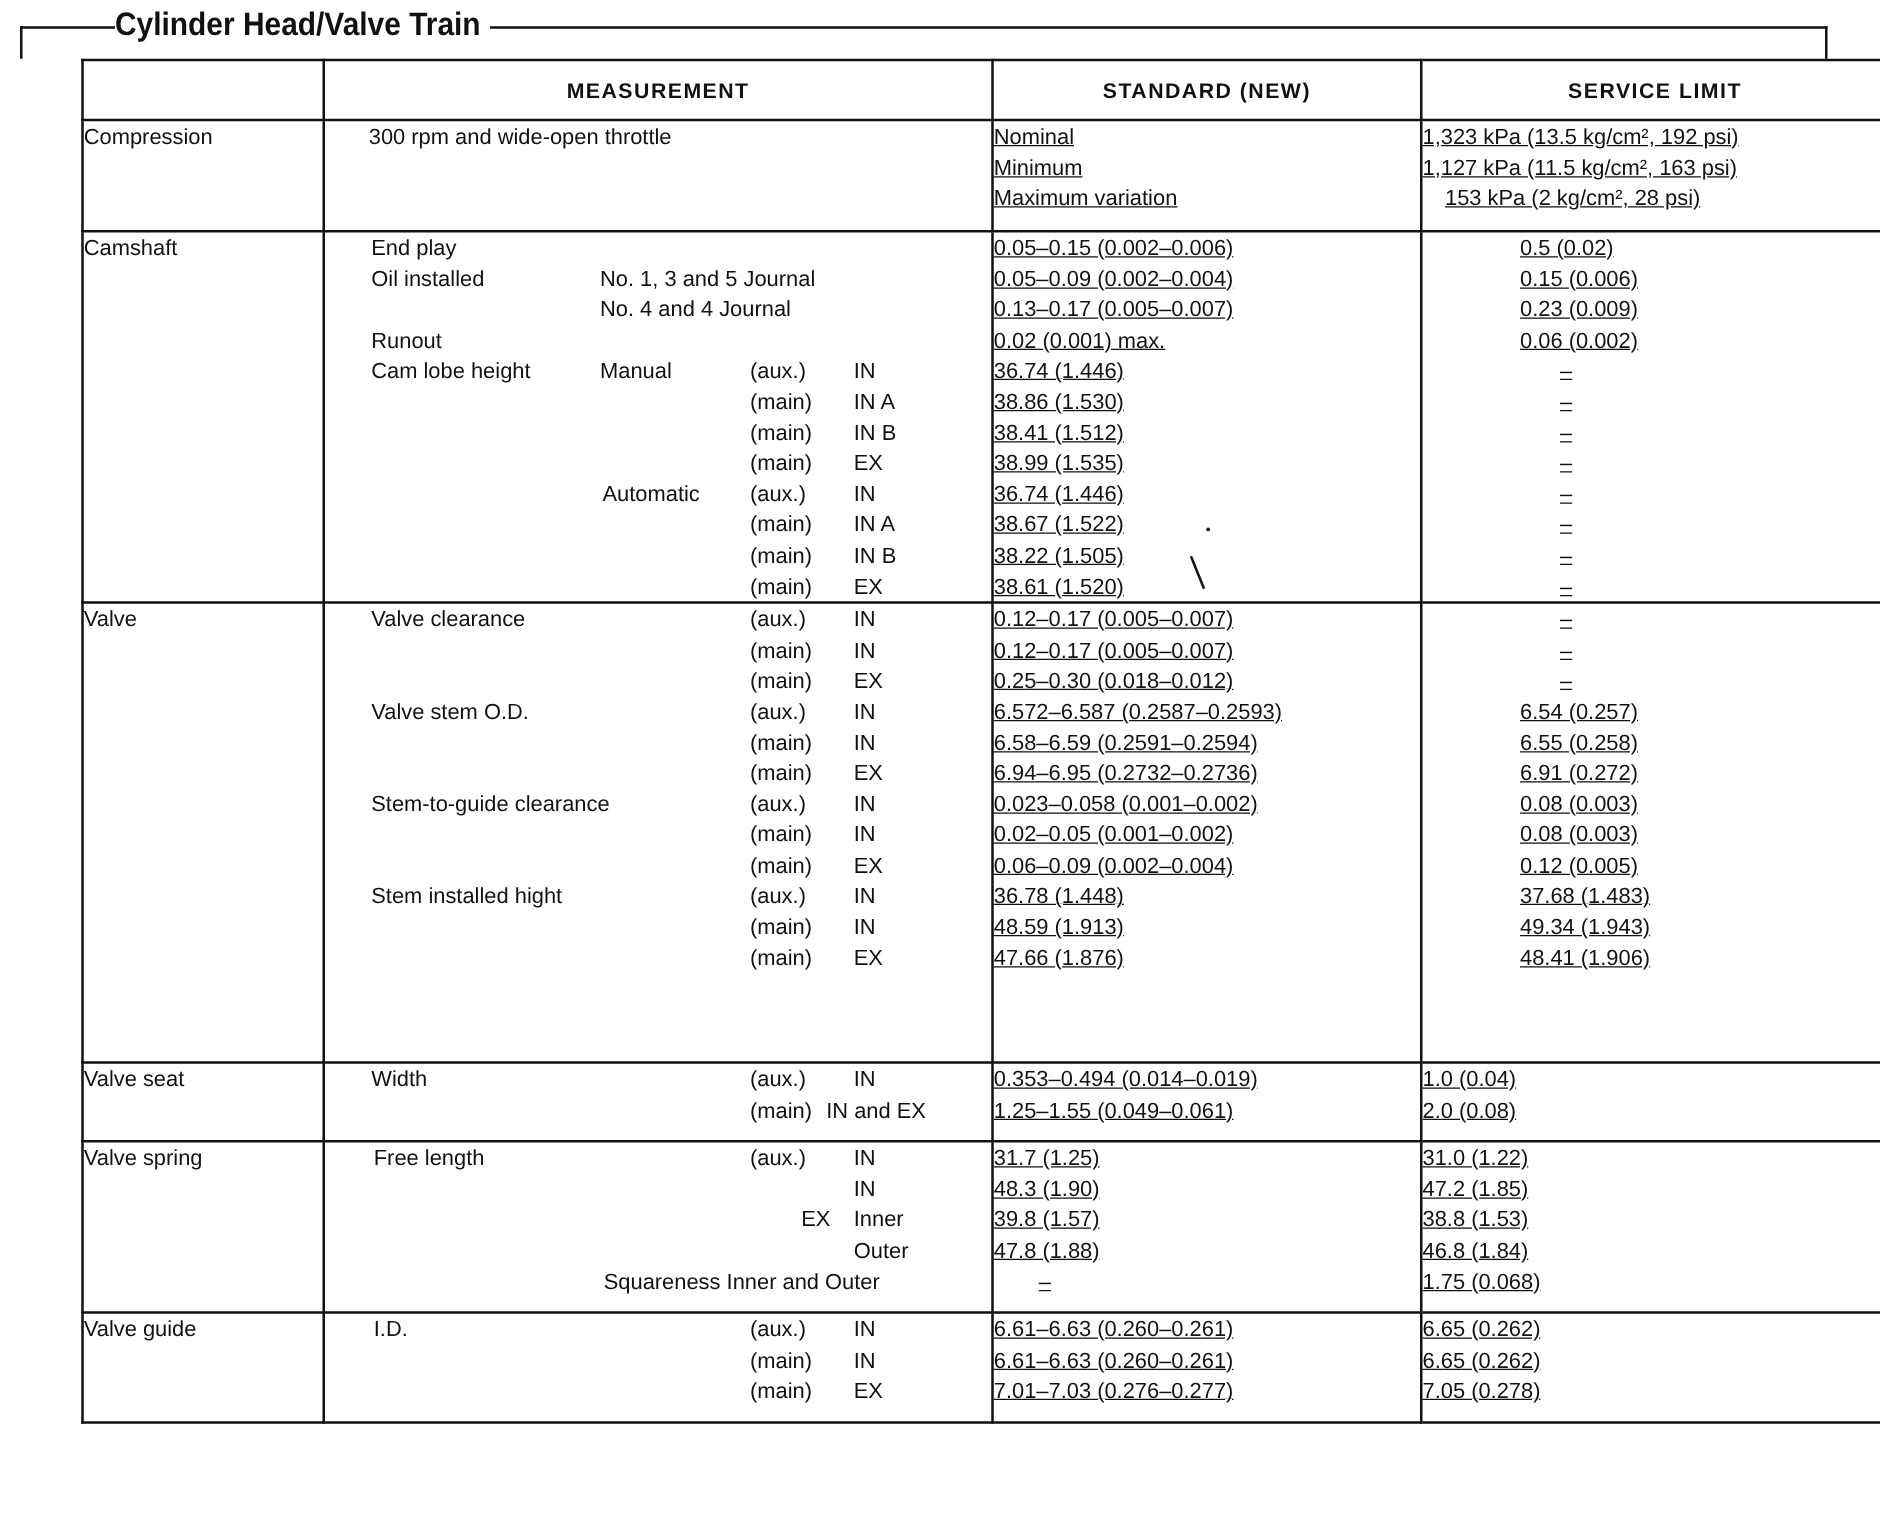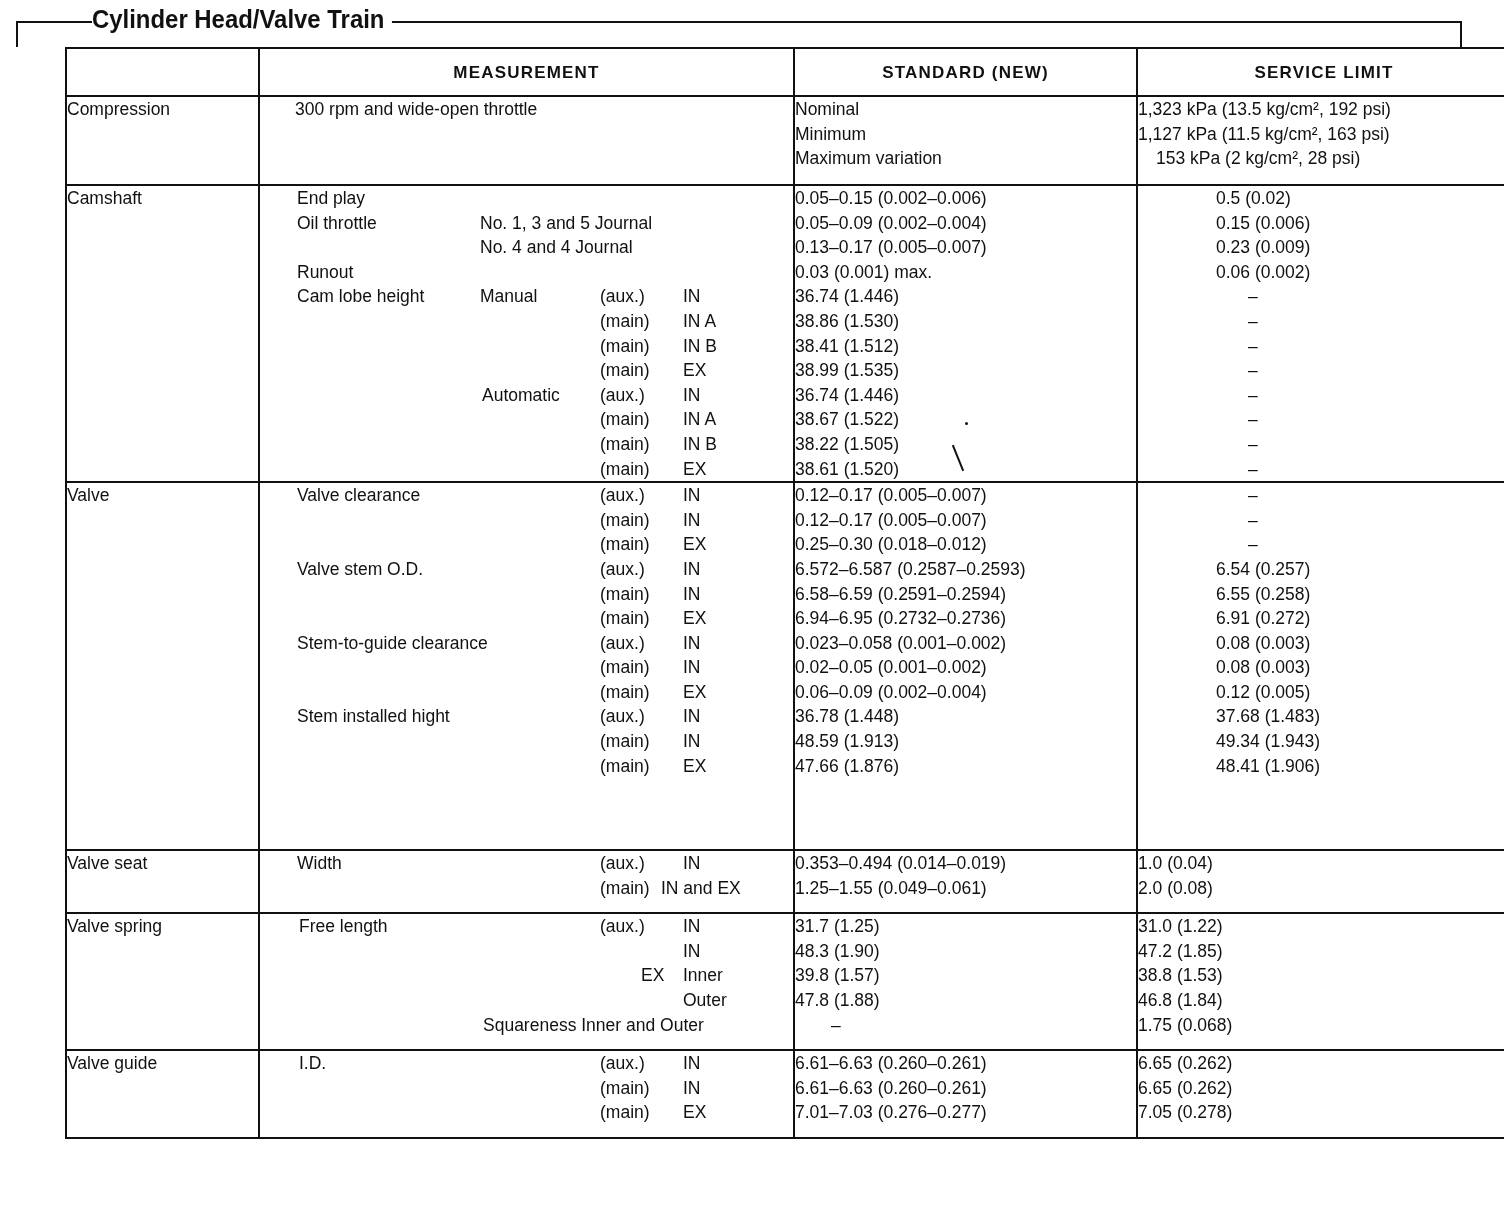--- a/index.html
+++ b/index.html
@@ -33,21 +33,21 @@
   }
   table.spec th {
     font-size: 17px; font-weight: bold; letter-spacing: 1.2px; height: 44px;
     vertical-align: middle; text-align: center; padding-top: 2px;
   }
   col.c1 { width: 193px; }
   col.c2 { width: 535px; }
   col.c3 { width: 343px; }
   col.c4 { width: 374px; }
   .cat { padding: 6px 0 0 26px; }
-  .cell { padding: 6px 0 6px 0; position: relative; }
+  .cell { padding: 6px 0 6px 0; position: relative; text-decoration: underline; }
   .line { height: 24.6px; white-space: pre; position: relative; }
   .m { position: absolute; top: 0; white-space: pre; }
   .std { padding-left: 22px; }
   .lim-l { padding-left: 78px; }
   .comp-std { padding-left: 72px; }
   .comp-lim { padding-left: 8px; }
   .noted { position: relative; }
   .pen-mark {
     position: absolute; left: 162px; top: 6px; width: 2px; height: 28px;
     background: #111; transform: rotate(-22deg);
@@ -94,37 +94,37 @@
         <div class="line">1,127 kPa (11.5 kg/cm², 163 psi)</div>
         <div class="line" style="padding-left:18px">153 kPa (2 kg/cm², 28 psi)</div>
       </td>
     </tr>
 
 
     <tr style="height:265px">
       <td class="cat">Camshaft</td>
       <td class="cell">
         <div class="line"><span class="m" style="left:37px">End play</span></div>
-        <div class="line"><span class="m" style="left:37px">Oil throttle</span><span class="m" style="left:220px">No. 1, 3 and 5 Journal</span></div>
+        <div class="line"><span class="m" style="left:37px">Oil installed</span><span class="m" style="left:220px">No. 1, 3 and 5 Journal</span></div>
         <div class="line"><span class="m" style="left:220px">No. 4 and 4 Journal</span></div>
         <div class="line"><span class="m" style="left:37px">Runout</span></div>
         <div class="line"><span class="m" style="left:37px">Cam lobe height</span><span class="m" style="left:220px">Manual</span><span class="m" style="left:340px">(aux.)</span><span class="m" style="left:423px">IN</span></div>
         <div class="line"><span class="m" style="left:340px">(main)</span><span class="m" style="left:423px">IN A</span></div>
         <div class="line"><span class="m" style="left:340px">(main)</span><span class="m" style="left:423px">IN B</span></div>
         <div class="line"><span class="m" style="left:340px">(main)</span><span class="m" style="left:423px">EX</span></div>
         <div class="line"><span class="m" style="left:222px">Automatic</span><span class="m" style="left:340px">(aux.)</span><span class="m" style="left:423px">IN</span></div>
         <div class="line"><span class="m" style="left:340px">(main)</span><span class="m" style="left:423px">IN A</span></div>
         <div class="line"><span class="m" style="left:340px">(main)</span><span class="m" style="left:423px">IN B</span></div>
         <div class="line"><span class="m" style="left:340px">(main)</span><span class="m" style="left:423px">EX</span></div>
       </td>
       <td class="cell std noted">
         <div class="line">0.05–0.15 (0.002–0.006)</div>
         <div class="line">0.05–0.09 (0.002–0.004)</div>
         <div class="line">0.13–0.17 (0.005–0.007)</div>
-        <div class="line">0.03 (0.001) max.</div>
+        <div class="line">0.02 (0.001) max.</div>
         <div class="line">36.74 (1.446)</div>
         <div class="line">38.86 (1.530)</div>
         <div class="line">38.41 (1.512)</div>
         <div class="line">38.99 (1.535)</div>
         <div class="line">36.74 (1.446)</div>
         <div class="line">38.67 (1.522)</div>
         <div class="line">38.22 (1.505)</div>
         <div class="line">38.61 (1.520)</div>
         <div class="pen-dot" style="left:170px; top:236px"></div>
         <div class="pen-mark" style="top:258px"></div>

